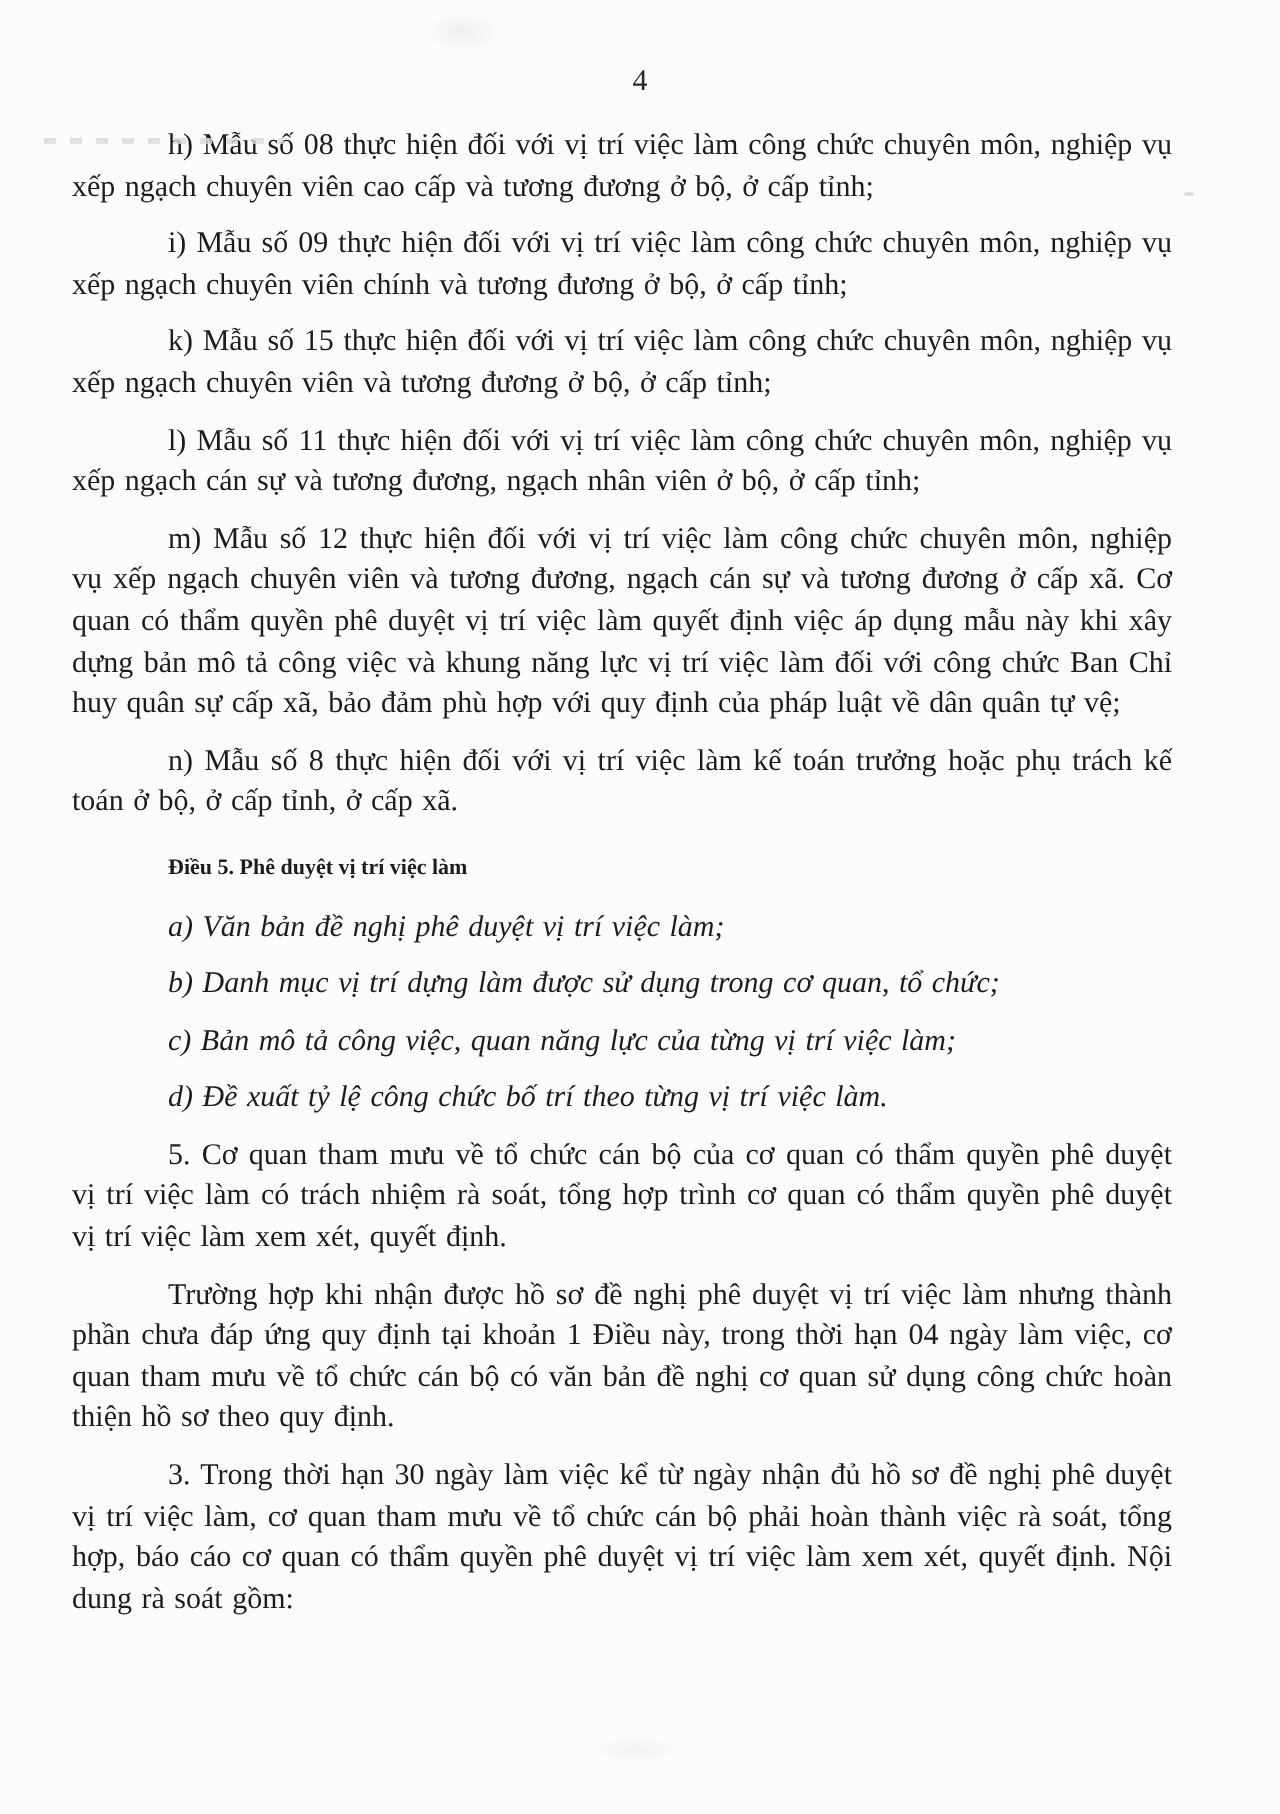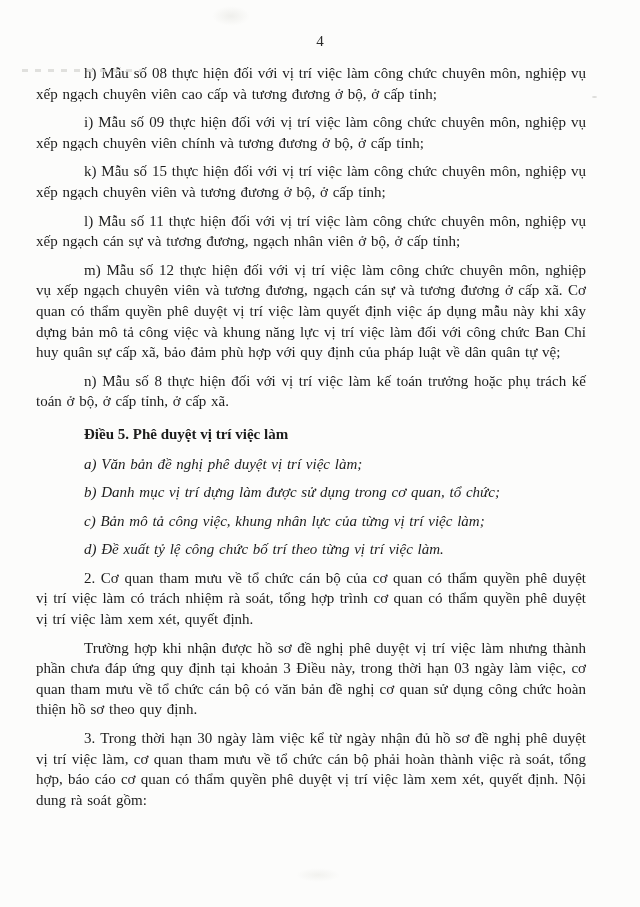--- a/index.html
+++ b/index.html
@@ -34,21 +34,21 @@
     text-align-last: left;
     text-indent: 48px;
     word-spacing: 1px;
   }
   .doc-body p.single {
     text-align: left;
     font-style: italic;
   }
   .doc-body h2.article-heading {
     margin: 12px 0 9px 0;
-    font-size: 15px;
+    font-size: 11px;
     line-height: 20.6px;
     font-weight: bold;
     text-indent: 48px;
   }
   
   .artifact {
     position: absolute;
     pointer-events: none;
   }
   .artifact-dashes {
@@ -102,20 +102,20 @@
   <main class="doc-body">
     <p>h) Mẫu số 08 thực hiện đối với vị trí việc làm công chức chuyên môn, nghiệp vụ xếp ngạch chuyên viên cao cấp và tương đương ở bộ, ở cấp tỉnh;</p>
     <p>i) Mẫu số 09 thực hiện đối với vị trí việc làm công chức chuyên môn, nghiệp vụ xếp ngạch chuyên viên chính và tương đương ở bộ, ở cấp tỉnh;</p>
     <p>k) Mẫu số 15 thực hiện đối với vị trí việc làm công chức chuyên môn, nghiệp vụ xếp ngạch chuyên viên và tương đương ở bộ, ở cấp tỉnh;</p>
     <p>l) Mẫu số 11 thực hiện đối với vị trí việc làm công chức chuyên môn, nghiệp vụ xếp ngạch cán sự và tương đương, ngạch nhân viên ở bộ, ở cấp tỉnh;</p>
     <p>m) Mẫu số 12 thực hiện đối với vị trí việc làm công chức chuyên môn, nghiệp vụ xếp ngạch chuyên viên và tương đương, ngạch cán sự và tương đương ở cấp xã. Cơ quan có thẩm quyền phê duyệt vị trí việc làm quyết định việc áp dụng mẫu này khi xây dựng bản mô tả công việc và khung năng lực vị trí việc làm đối với công chức Ban Chỉ huy quân sự cấp xã, bảo đảm phù hợp với quy định của pháp luật về dân quân tự vệ;</p>
     <p>n) Mẫu số 8 thực hiện đối với vị trí việc làm kế toán trưởng hoặc phụ trách kế toán ở bộ, ở cấp tỉnh, ở cấp xã.</p>
     <h2 class="article-heading">Điều 5. Phê duyệt vị trí việc làm</h2>
     <p class="single">a) Văn bản đề nghị phê duyệt vị trí việc làm;</p>
     <p class="single">b) Danh mục vị trí dựng làm được sử dụng trong cơ quan, tổ chức;</p>
-    <p class="single">c) Bản mô tả công việc, khung nhân lực của từng vị trí việc làm;</p>
+    <p class="single">c) Bản mô tả công việc, quan năng lực của từng vị trí việc làm;</p>
     <p class="single">d) Đề xuất tỷ lệ công chức bố trí theo từng vị trí việc làm.</p>
-    <p>2. Cơ quan tham mưu về tổ chức cán bộ của cơ quan có thẩm quyền phê duyệt vị trí việc làm có trách nhiệm rà soát, tổng hợp trình cơ quan có thẩm quyền phê duyệt vị trí việc làm xem xét, quyết định.</p>
-    <p>Trường hợp khi nhận được hồ sơ đề nghị phê duyệt vị trí việc làm nhưng thành phần chưa đáp ứng quy định tại khoản 3 Điều này, trong thời hạn 03 ngày làm việc, cơ quan tham mưu về tổ chức cán bộ có văn bản đề nghị cơ quan sử dụng công chức hoàn thiện hồ sơ theo quy định.</p>
+    <p>5. Cơ quan tham mưu về tổ chức cán bộ của cơ quan có thẩm quyền phê duyệt vị trí việc làm có trách nhiệm rà soát, tổng hợp trình cơ quan có thẩm quyền phê duyệt vị trí việc làm xem xét, quyết định.</p>
+    <p>Trường hợp khi nhận được hồ sơ đề nghị phê duyệt vị trí việc làm nhưng thành phần chưa đáp ứng quy định tại khoản 1 Điều này, trong thời hạn 04 ngày làm việc, cơ quan tham mưu về tổ chức cán bộ có văn bản đề nghị cơ quan sử dụng công chức hoàn thiện hồ sơ theo quy định.</p>
     <p>3. Trong thời hạn 30 ngày làm việc kể từ ngày nhận đủ hồ sơ đề nghị phê duyệt vị trí việc làm, cơ quan tham mưu về tổ chức cán bộ phải hoàn thành việc rà soát, tổng hợp, báo cáo cơ quan có thẩm quyền phê duyệt vị trí việc làm xem xét, quyết định. Nội dung rà soát gồm:</p>
   </main>
 
 </div>
 
 </body></html>

